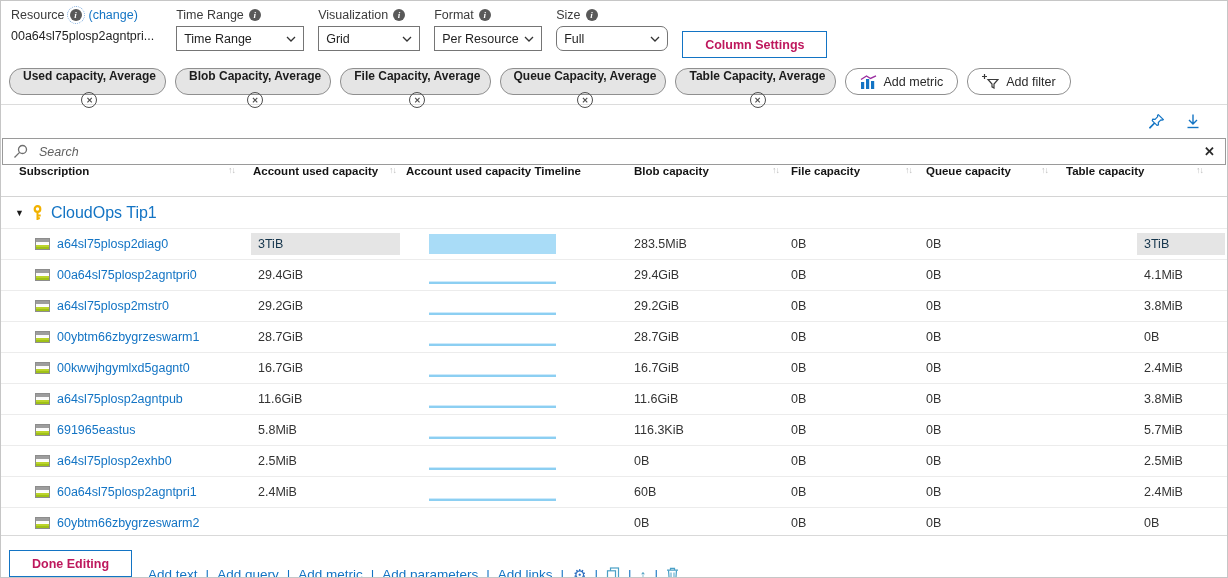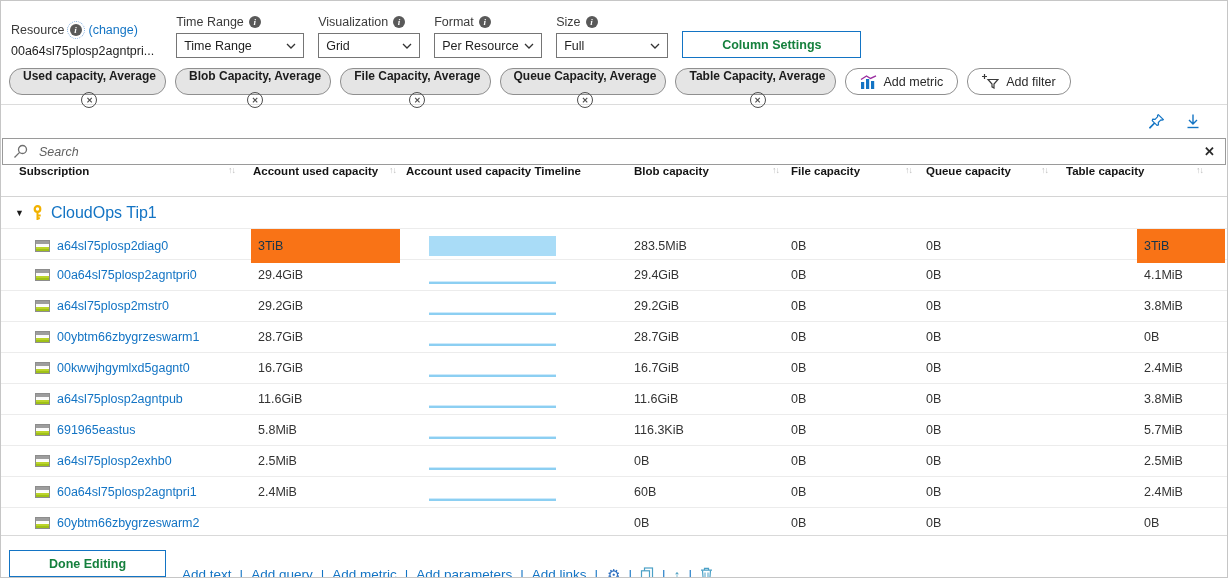--- a/index.html
+++ b/index.html
@@ -3,37 +3,37 @@
 <meta charset="utf-8">
 <style>
   html,body{margin:0;padding:0;background:#f4f4f4;}
   .app{
     width:1228px;height:578px;box-sizing:border-box;position:relative;
     background:#fff;border:1px solid #c6c6c6;
     font-family:"Liberation Sans",sans-serif;font-size:12px;color:#323232;
     overflow:hidden;
   }
   
-  .toolbar{display:flex;align-items:flex-end;padding:7px 10px 5px 10px;height:50px;}
+  .toolbar{display:flex;align-items:flex-start;padding:7px 10px 5px 10px;height:50px;}
   .field{display:flex;flex-direction:column;gap:4px;margin-right:14px;}
   .field-label{display:flex;align-items:center;gap:5px;color:#3b3b3b;font-size:12.5px;}
   .info{width:12px;height:12px;border-radius:50%;background:#595959;color:#fff;
     font-size:9px;font-weight:bold;font-style:italic;display:inline-flex;
     align-items:center;justify-content:center;font-family:"Liberation Serif",serif;flex:0 0 auto;}
   .focus-dotted{outline:1px dotted #7aa9dc;outline-offset:2px;}
   .resource-block{margin-right:22px;}
   .change-link{color:#1374c4;cursor:pointer;margin-left:2px;}
   .resource-value{color:#1f1f1f;padding-top:3px;font-size:12.5px;}
   .select{border:1px solid #757575;height:23px;background:#fff;display:flex;
     align-items:center;justify-content:space-between;padding:0 7px;cursor:pointer;
     font-size:12.5px;color:#1f1f1f;}
-  .w-timerange{width:112px;}.w-vis{width:86px;}.w-format{width:92px;}.w-size{width:96px;}
-  .btn-outline{border:1px solid #1374c4;background:#fff;color:#15803d;font-weight:bold;
+  .w-timerange{width:112px;}.w-vis{width:86px;}.w-format{width:92px;}.w-size{width:96px;border-radius:7px;}
+  .btn-outline{border:1px solid #1374c4;background:#fff;color:#be185d;font-weight:bold;
     font-size:12.5px;height:25px;display:inline-flex;align-items:center;justify-content:center;
-    padding:0 39px;cursor:pointer;align-self:flex-end;margin-top:18px;}
+    padding:0 22px;cursor:pointer;align-self:flex-end;margin-top:18px;}
   
   .chips-row{display:flex;align-items:center;gap:9px;padding:5px 8px 9px 8px;}
   .chip{border:1px solid #8f8f8f;border-radius:13px;height:25px;display:inline-flex;
     align-items:center;gap:9px;padding:0 9px 0 13px;background:#e5e5e5;cursor:pointer;flex-direction:column;}
   .chip-label{font-weight:bold;color:#1c1c1c;font-size:12px;white-space:nowrap;}
   .chip-x{width:14px;height:14px;border:1.5px solid #4e4e4e;border-radius:50%;
     display:inline-flex;align-items:center;justify-content:center;font-size:8px;
     color:#4e4e4e;font-weight:bold;cursor:pointer;flex:0 0 auto;}
   .chip-action{border:1px solid #8f8f8f;border-radius:13px;height:25px;display:inline-flex;
     align-items:center;gap:7px;padding:0 14px;background:#fff;cursor:pointer;color:#2a2a2a;}
@@ -66,21 +66,21 @@
   .group-name{color:#1374c4;font-size:16px;}
   .data-row{height:30px;border-bottom:1px solid #ececec;}
   .cell{display:flex;align-items:center;font-size:12.5px;color:#333;}
   .c-name{padding-left:34px;gap:7px;}
   .storage-icon{width:15px;height:12px;border:1px solid #8d8d8d;box-sizing:border-box;flex:0 0 auto;
     background:linear-gradient(180deg,#9d9d9d 0 32%,#fbfbfb 32% 48%,#e3e3e3 48% 54%,
       #ffffff 54% 62%,#bcd42c 62% 76%,#ffffff 76% 82%,#9fc117 82% 100%);}
   .name-link{color:#1374c4;cursor:pointer;text-decoration:none;white-space:nowrap;}
   .c-used{padding-left:7px;}
   .c-used .hbar{margin-left:-7px;}
-  .hbar{width:149px;height:34px;background:#f97316;display:flex;align-items:center;
+  .hbar{width:149px;height:22px;background:#e5e5e5;display:flex;align-items:center;
     padding-left:7px;box-sizing:border-box;color:#15354c;}
   .hbar.table-bar{width:88px;margin-left:71px;}
   .c-blob{padding-left:3px;}
   .c-table{padding-left:78px;}
   .c-table.has-bar{padding-left:0;}
   .tl-line{width:127px;height:3px;margin-left:23px;align-self:flex-end;margin-bottom:6px;
     background:linear-gradient(180deg,#cdeafb 0 35%,#8ccff2 35% 100%);}
   .tl-block{width:127px;height:20px;margin-left:23px;background:#a9dcf7;}
   
   .footer{position:absolute;left:0;right:0;bottom:0;height:41px;border-top:1px solid #d9d9d9;

